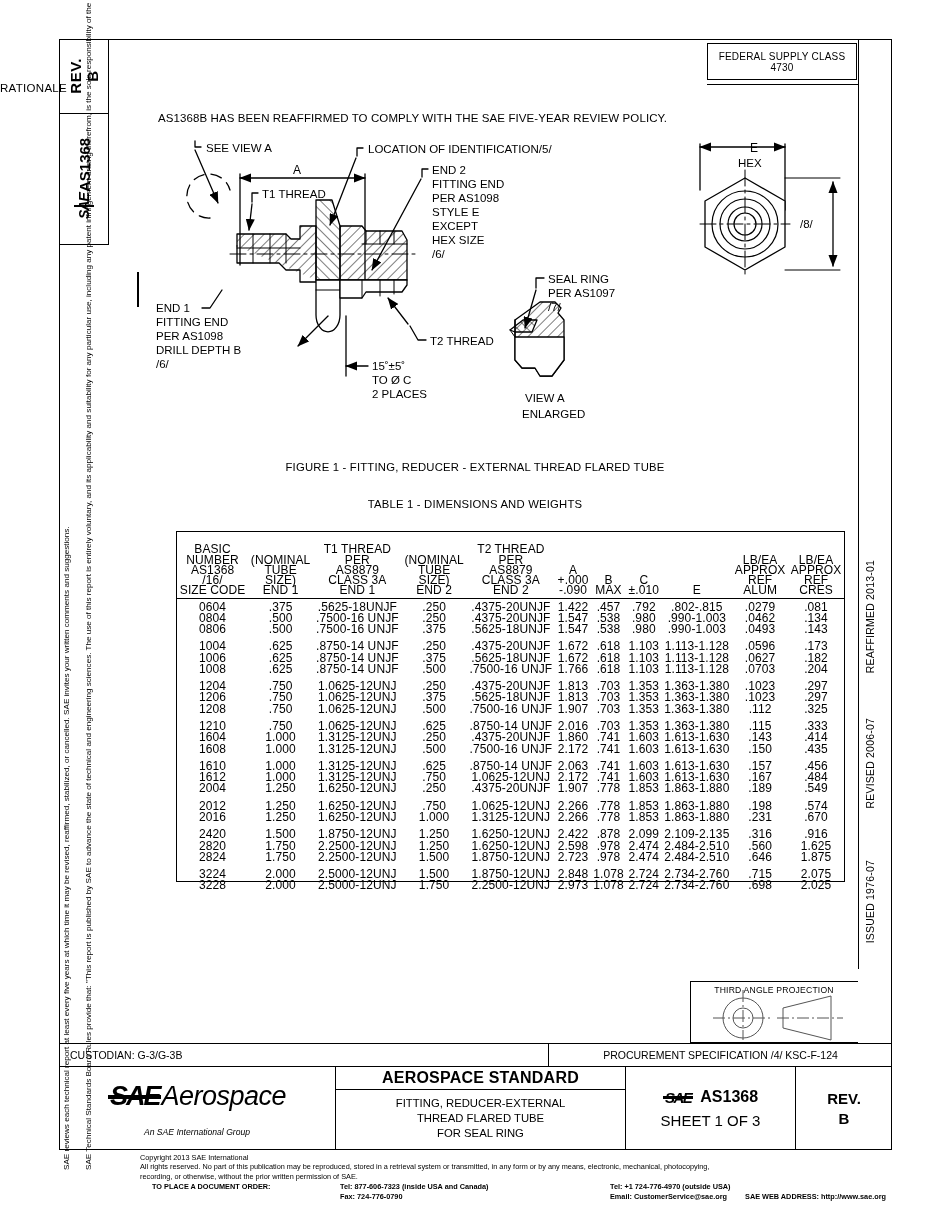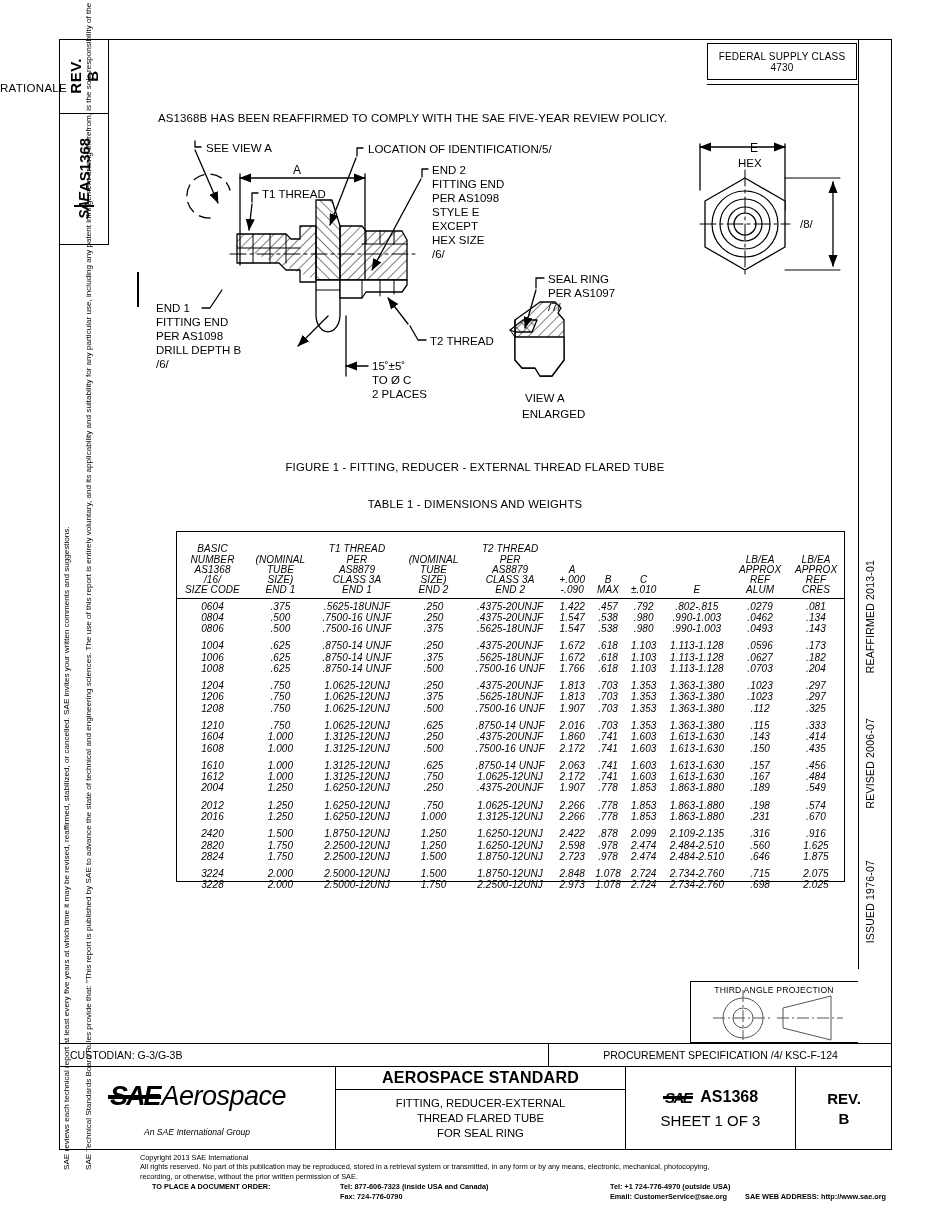--- a/index.html
+++ b/index.html
@@ -141,23 +141,22 @@
 
   
   #table-wrap {
     position: absolute; left: 176px; top: 531px;
     width: 669px; height: 351px;
     border: 1px solid #000; box-sizing: border-box;
   }
   table.dims {
     border-collapse: collapse;
     width: 100%;
-    font-size: 10px;
+    font-size: 12px;
     letter-spacing: .1px;
-    font-style: italic;
   }
   table.dims th {
     font-weight: normal;
     vertical-align: bottom;
     padding: 0 2px 2px 2px;
     line-height: 10.2px;
     border-bottom: 1.6px solid #000;
   }
   table.dims th .hl { display: block; white-space: nowrap; }
   table.dims td {

